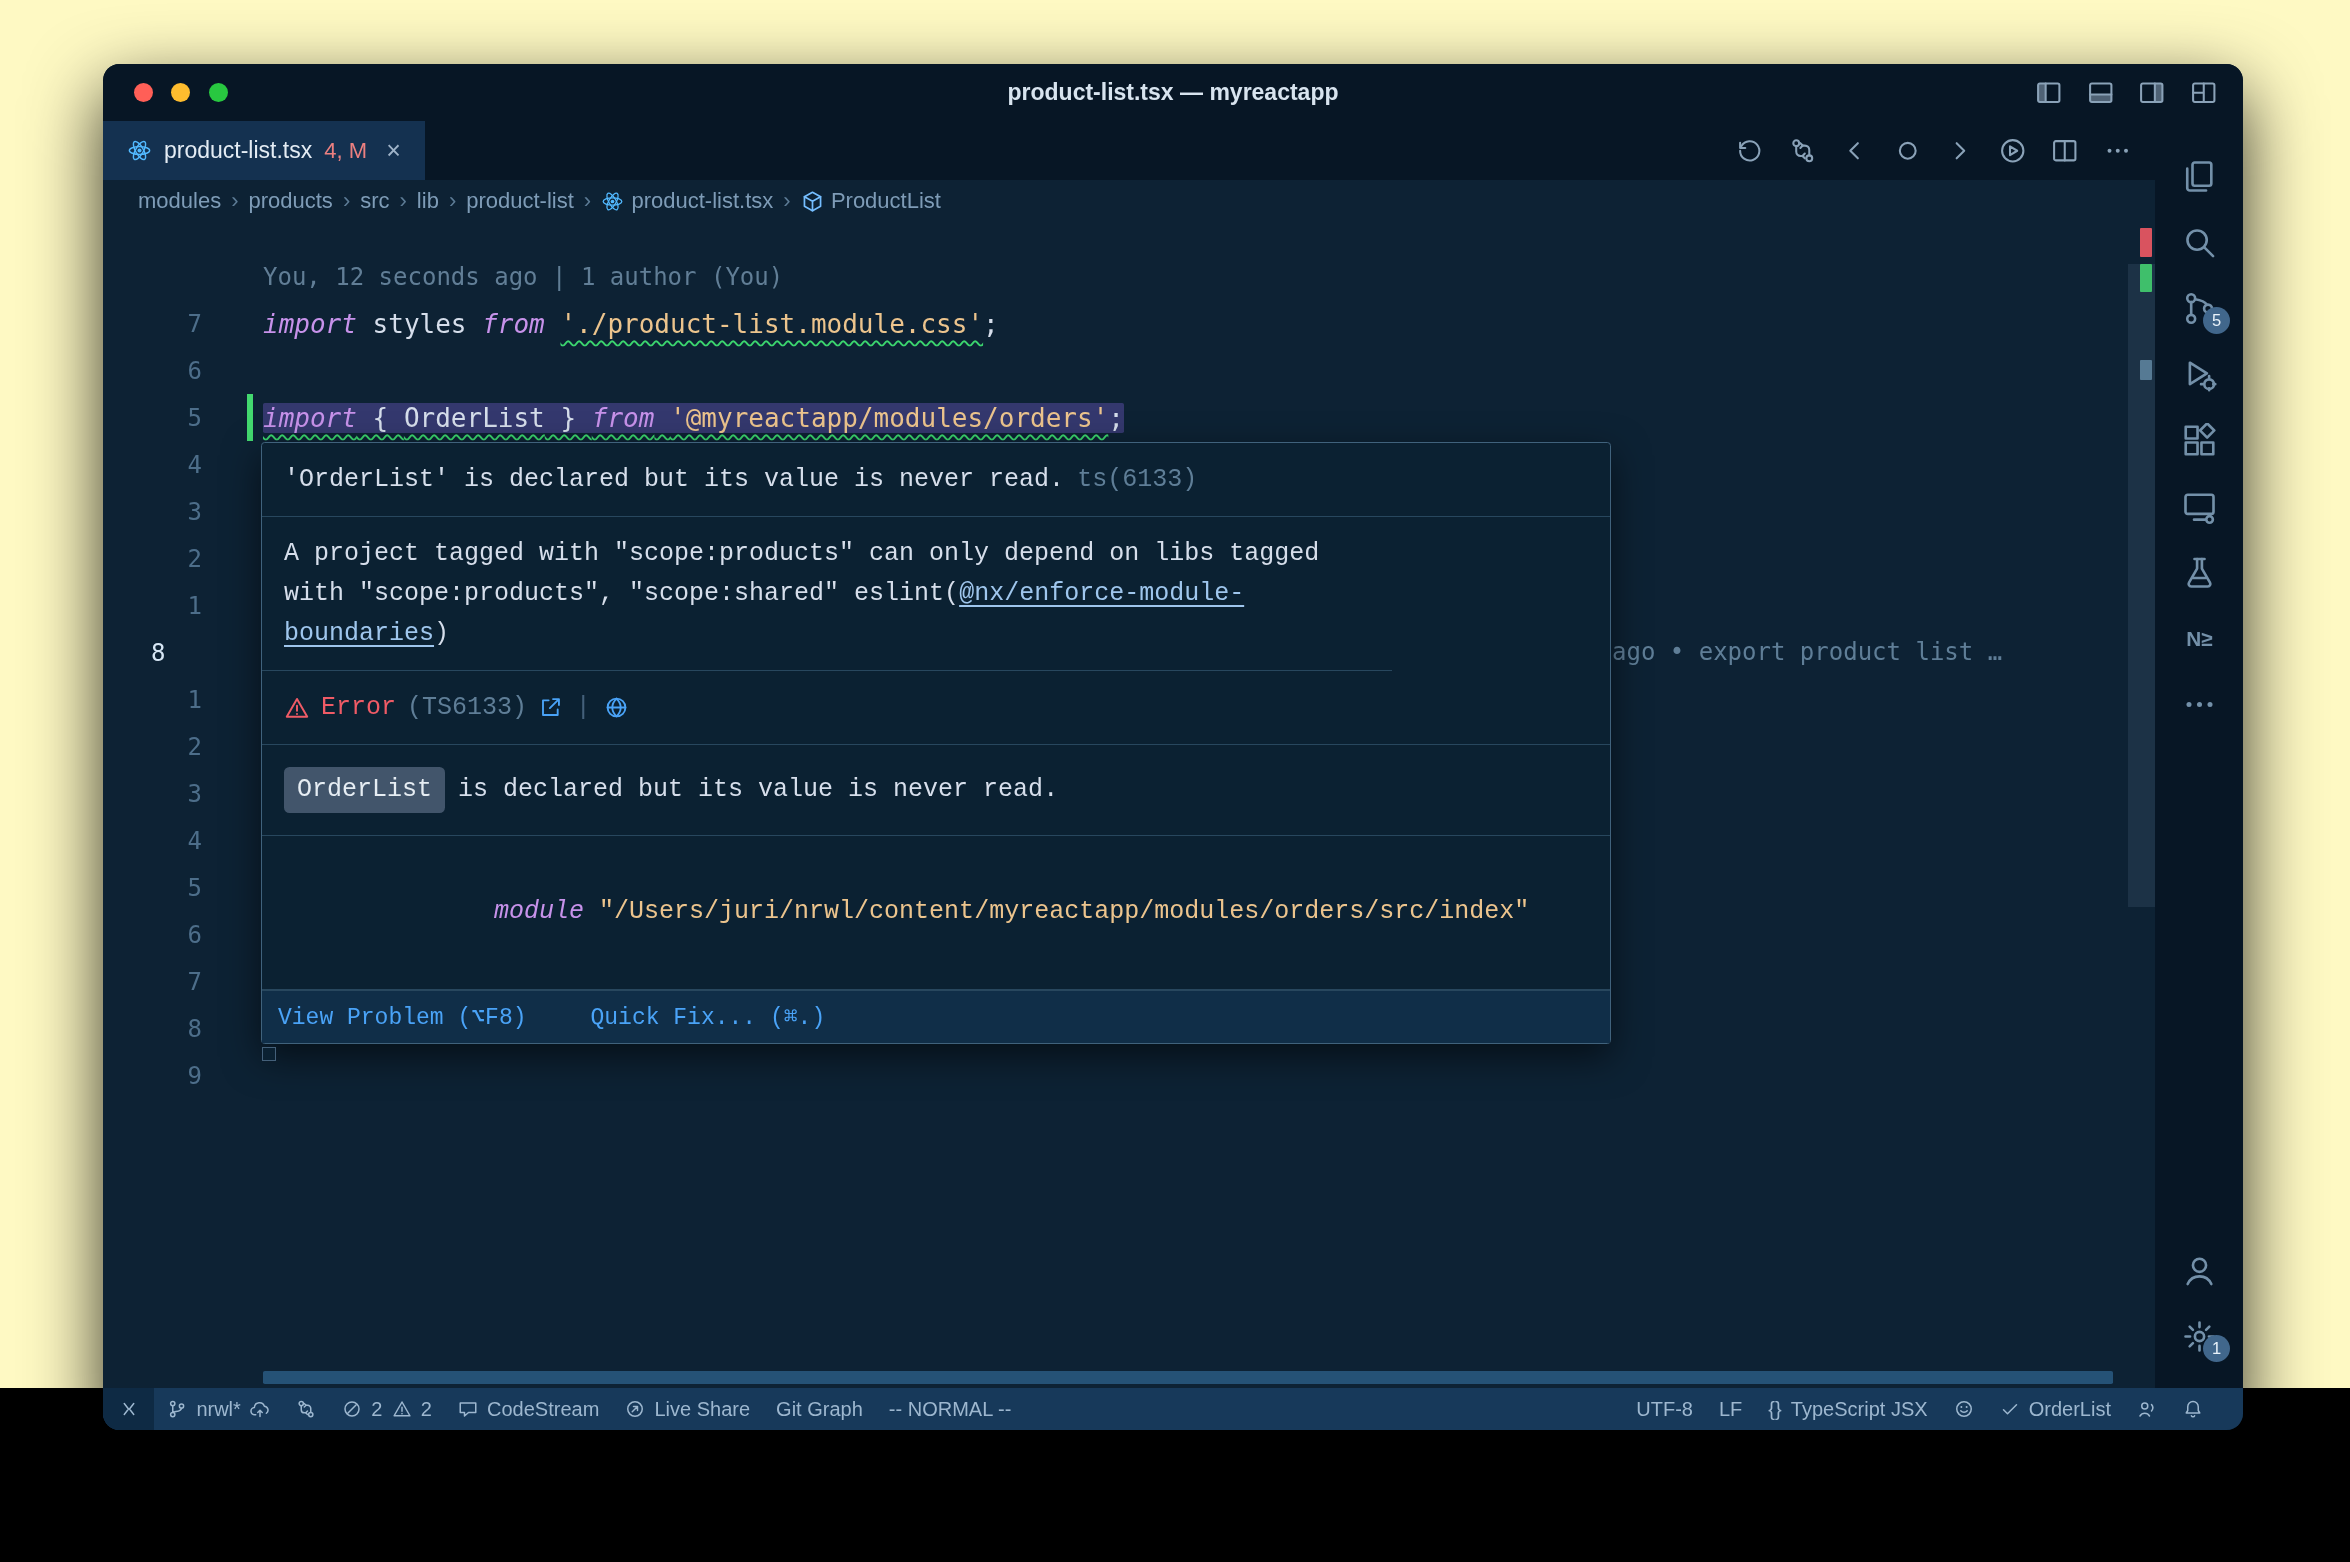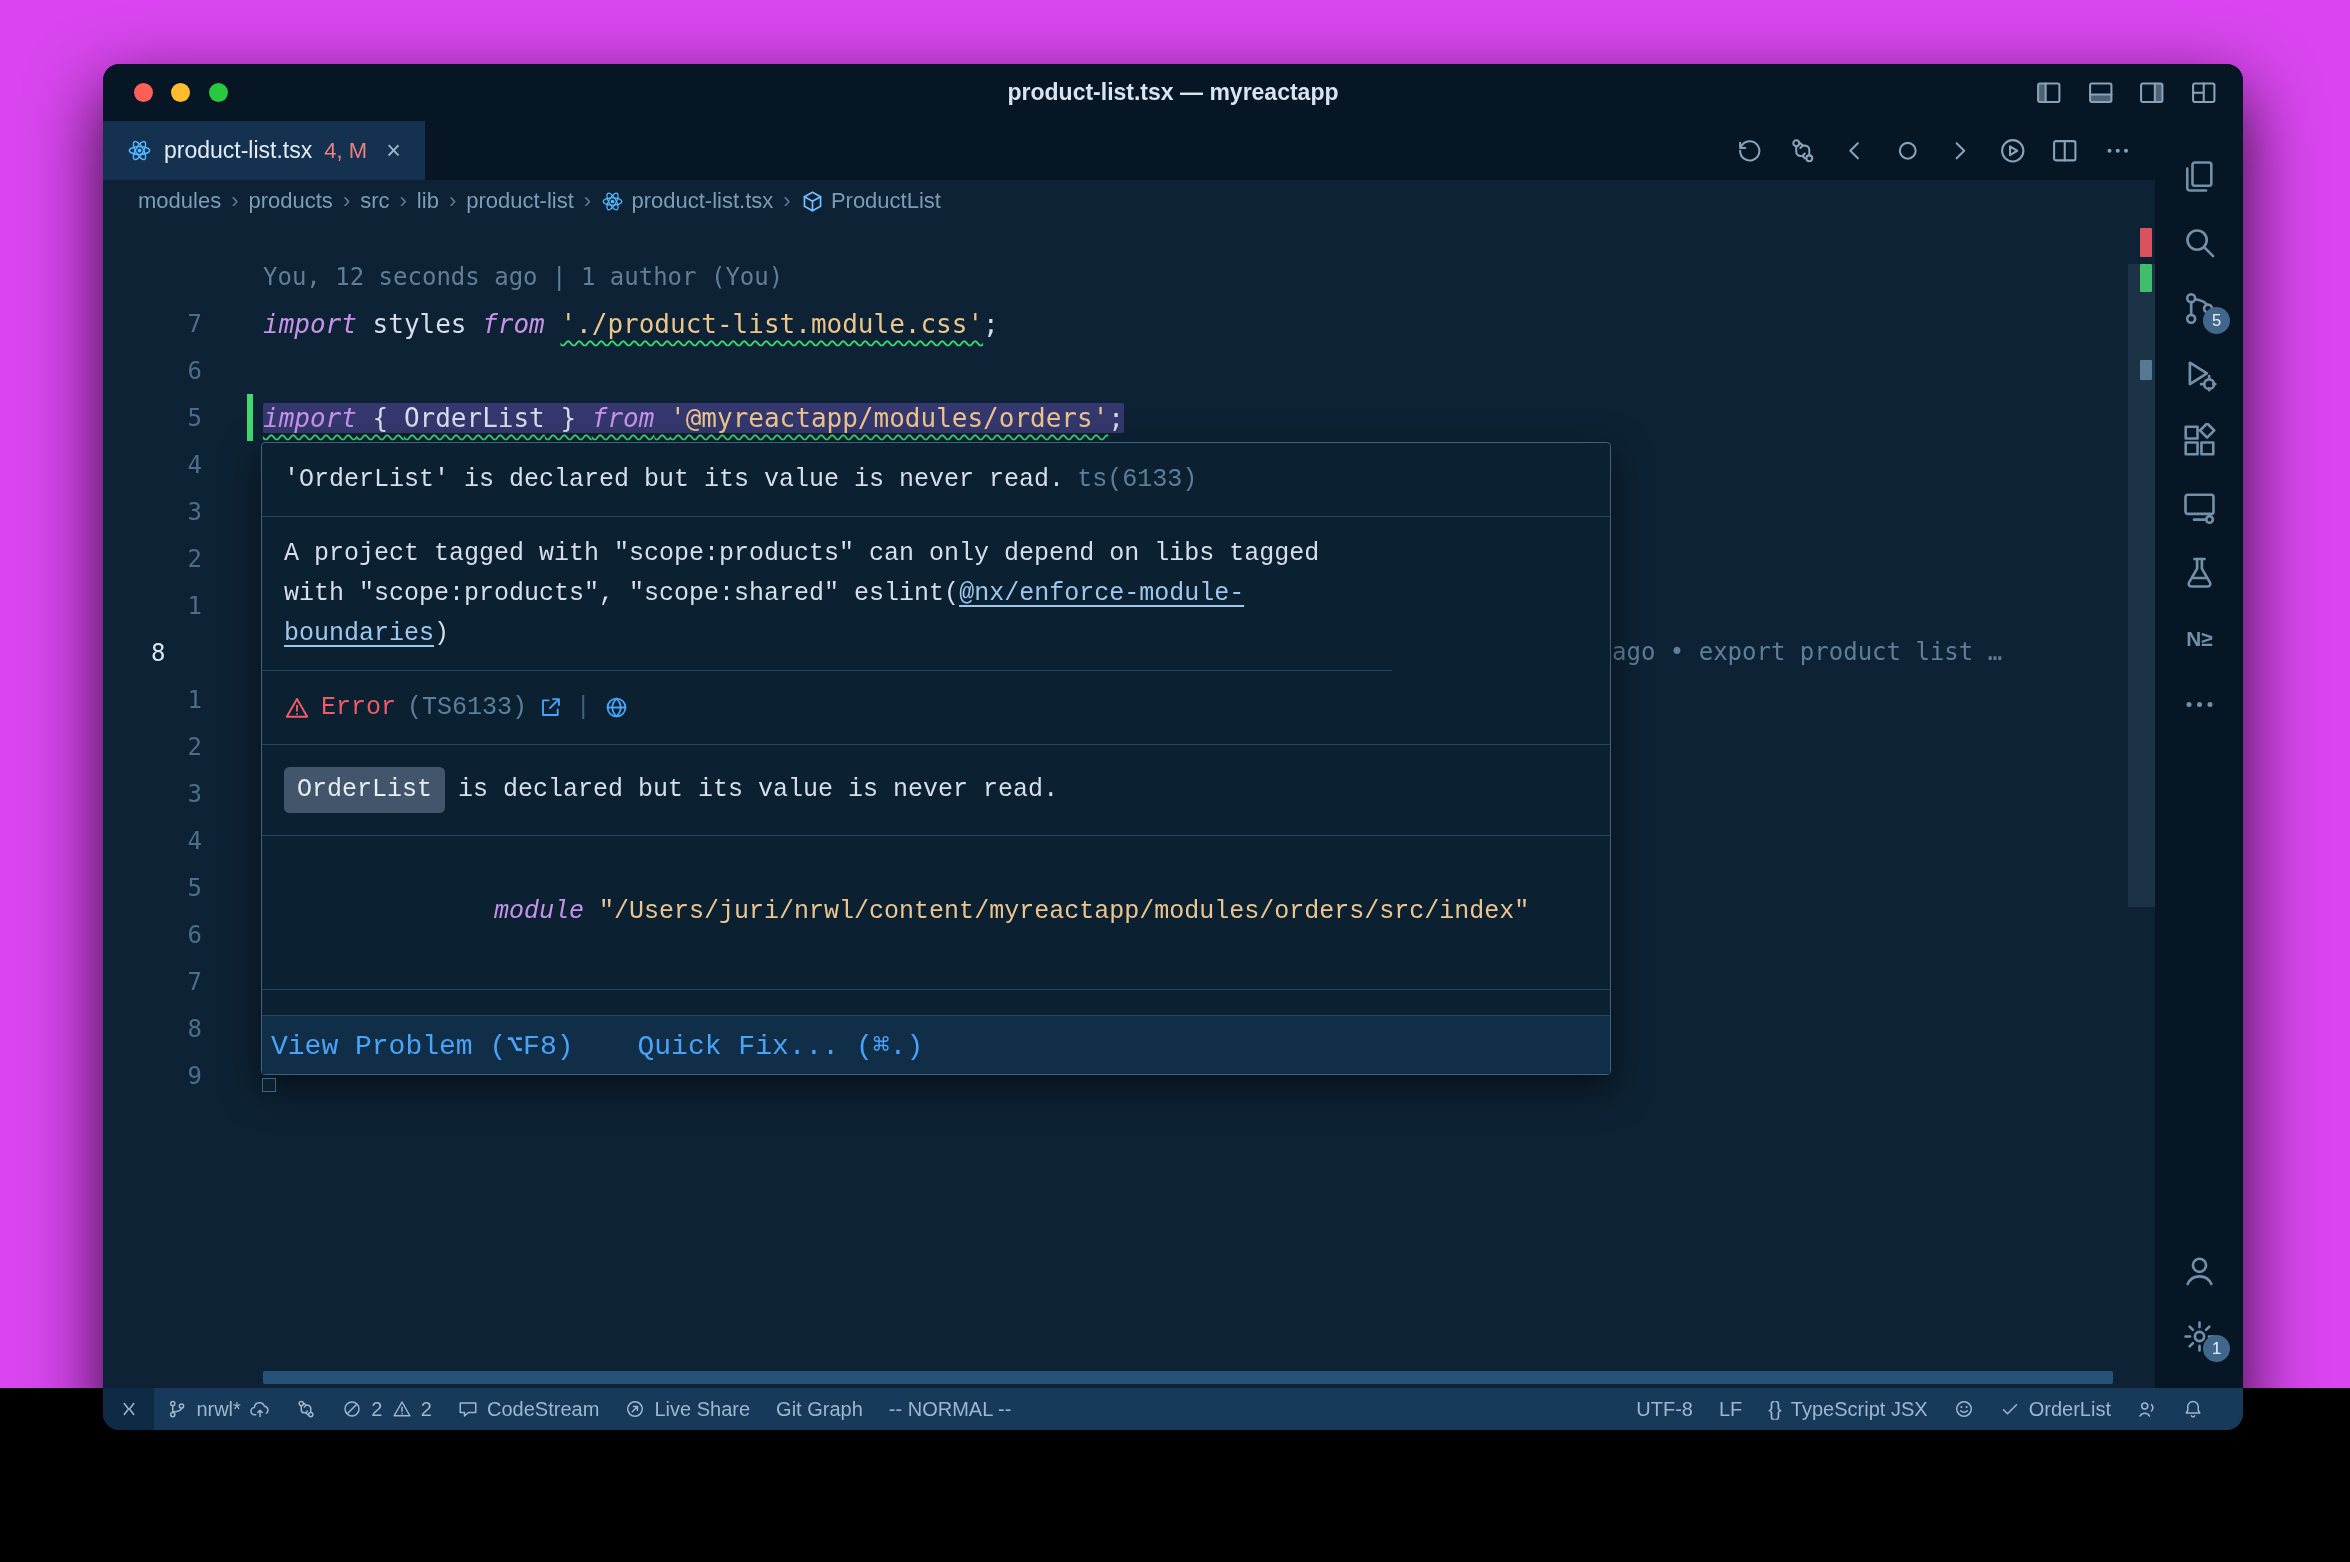--- a/index.html
+++ b/index.html
@@ -1,18 +1,18 @@
 <!DOCTYPE html>
 <html style="font-size:14.7px"><head>
 <meta charset="utf-8">
 <style>
   * { margin:0; padding:0; box-sizing:border-box; }
   html,body { background:#000; width:2351px; height:1563px; overflow:hidden;
               font-family:"Liberation Sans", sans-serif; }
-  .stage { position:relative; width:2351px; height:1388px; background:#d946ef; }
+  .stage { position:relative; width:2351px; height:1388px; background:#fef9c3; }
 
   .window { position:absolute; left:103px; top:64px; width:2140px; height:1366px;
             background:#0d2234; border-radius:16.5px; overflow:hidden;
             display:flex; flex-direction:column;
             box-shadow:0 27.5px 73px rgba(0,0,0,.8); }
 
   
   .titlebar { height:57px; flex:0 0 57px; background:#071625; position:relative;
               display:flex; align-items:center; }
   .traffic { display:flex; gap:18.4px; padding-left:31px; }
@@ -89,22 +89,22 @@
   .tt-status { display:flex; align-items:center; gap:11px; }
   .err-ico { width:26px; height:26px; color:#ef5b66; }
   .err-label { color:#ef5b66; }
   .err-code { color:#5f7e97; }
   .link-ico { width:25px; height:25px; color:#4aa3f7; cursor:pointer; }
   .err-sep { color:#44607a; margin:0 1.8px; }
   .tt-chip-row { display:flex; align-items:center; gap:13px; padding-top:22px; padding-bottom:22px; }
   .chip { background:#42556b; border-radius:5.5px; padding:2.8px 13px; color:#e6edf3; }
   .tt-module { white-space:pre-wrap; }
   .tk.kw2 { color:#c792ea; font-style:italic; }
-  .tt-footer { background:#102e48; padding:12px 9px; display:flex; gap:64px; font-size:28px;
-               border-top:0.9px solid #28475e;margin-top:25px; }
+  .tt-footer { background:#102e48; padding:12px 16px; display:flex; gap:64px; font-size:23px;
+               border-top:0.9px solid #28475e; }
   .tt-action { color:#4aa3f7; cursor:pointer; text-decoration:none; }
   .tt-handle { position:absolute; left:0; bottom:-18.4px; width:13.8px; height:13.8px;
                border:1.8px solid #44607a; background:#0b2132; }
   .icon { display:inline-flex; }
   .icon svg { width:100%; height:100%; }
 
   
   .activitybar { flex:0 0 88px; width:88px; background:#071625; display:flex;
                  flex-direction:column; align-items:center; padding:22px 0 18.4px 0; }
   .ab-item { position:relative; width:88px; height:66px; display:flex; align-items:center;

